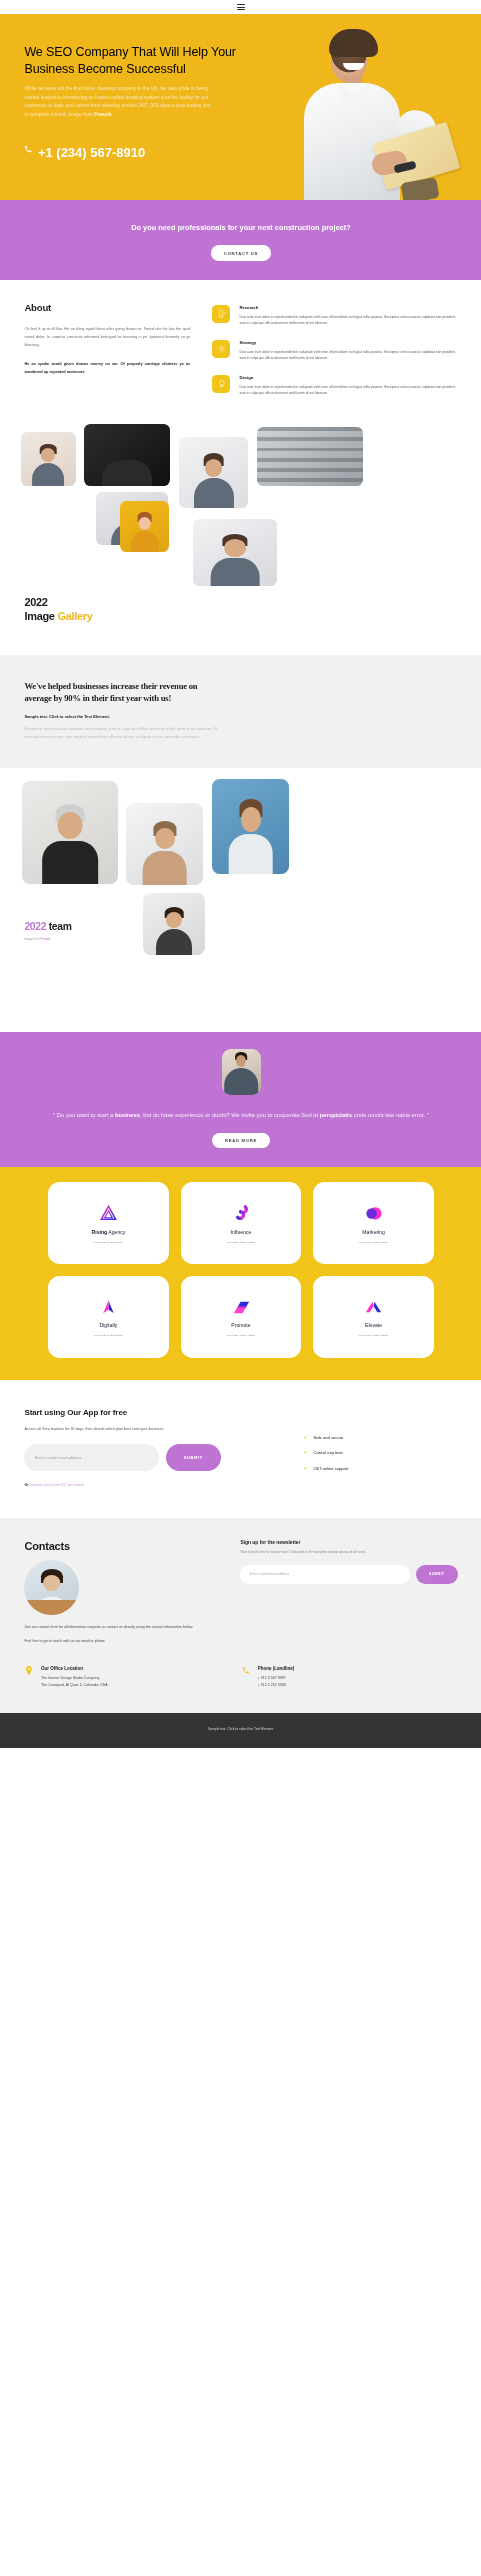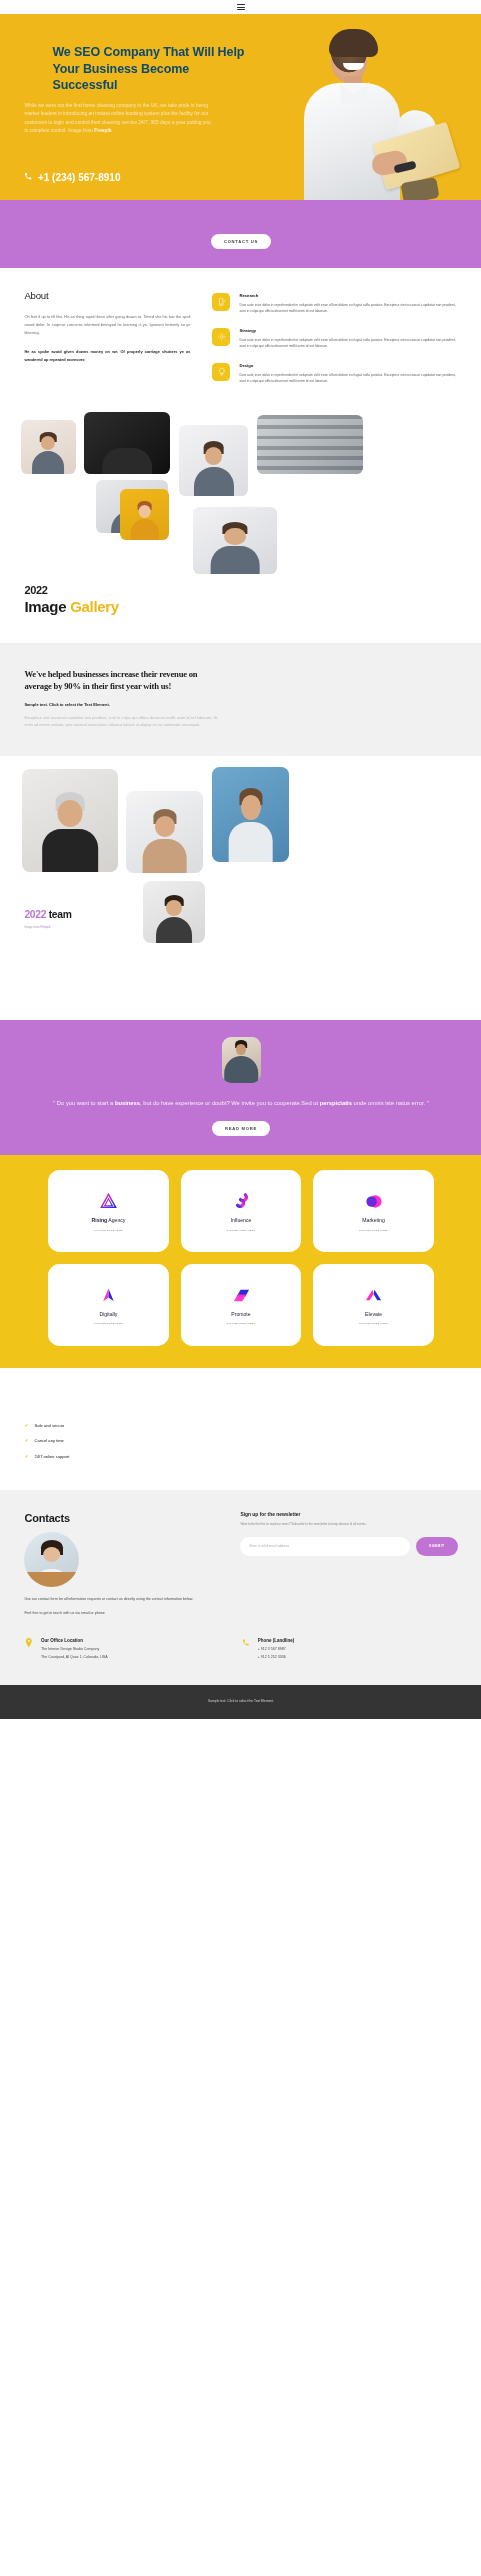--- a/index.html
+++ b/index.html
@@ -15,29 +15,29 @@
 
   
   .topbar { height:14px; background:#fff; display:flex; align-items:center; justify-content:center; }
   .burger { width:8.4px; height:5.8px; display:flex; flex-direction:column; justify-content:space-between; cursor:pointer; }
   .burger i { display:block; height:0.9px; background:#2b2b2b; border-radius:0.6px; }
 
   
   .hero { position:relative; background:#f0b71a; height:186px; overflow:hidden; }
   .hero-inner { position:relative; z-index:3; padding:30px 0 0 24.4px; width:257px; }
   .hero h1 {
-    font-size:12.5px; line-height:1.33; font-weight:700; color:#0c4a6e; letter-spacing:-0.1px;margin-left:28px;
+    font-size:12.5px; line-height:1.33; font-weight:400; color:#000000; letter-spacing:-0.1px;
   }
   .hero p.lead {
     margin-top:7.7px; font-size:4.9px; line-height:1.75; color:#fbe6b6; width:188px;
   }
   .hero p.lead b { color:#fff4da; font-weight:700; }
   .hero .phone {
-    margin-top:36px; display:flex; align-items:flex-start; gap:5.1px;
-    font-size:10px; font-weight:700; color:#ffffff;
+    margin-top:26px; display:flex; align-items:flex-start; gap:5.1px;
+    font-size:13px; font-weight:700; color:#ffffff;
   }
   .hero .phone svg { width:8.4px; height:8.4px; fill:#ffffff; }
 
   
   .hero-photo {
     position:absolute; right:0; top:0; width:215px; height:186px; z-index:2;
     background:
       radial-gradient(ellipse 30px 35px at 82px 37px, #7c5a40 0%, #5e4330 60%, rgba(94,67,48,0) 62%),
       radial-gradient(ellipse 24.4px 28px at 82px 48px, #e5b694 0%, #d8a37f 72%, rgba(216,163,127,0) 74%),
       linear-gradient(#f0b71a,#f0b71a);
@@ -82,21 +82,21 @@
   .cta-purple h2 { font-size:7.4px; line-height:1.6; font-weight:700; color:#ffffff; }
   .btn-pill {
     display:inline-block; margin-top:11.6px; background:#ffffff; color:#3d3d3d;
     font-size:4.2px; font-weight:700; letter-spacing:0.7px;
     padding:5.1px 13px; border-radius:13px; border:none; cursor:pointer;
   }
 
   
   .about { padding:22px 24.4px 28px; display:flex; gap:22px; background:#fff; }
   .about-left { width:166px; flex:none; }
-  .about-left h2 { font-size:9.6px; font-weight:400; letter-spacing:-0.2px; }
+  .about-left h2 { font-size:9.6px; font-weight:700; letter-spacing:-0.2px; }
   .about-left p { margin-top:12.2px; font-size:3.9px; line-height:2.05; color:#6a6a6a; text-align:justify; }
   .about-left p.bold { color:#1b1b1b; font-weight:700; margin-top:11px; }
 
   .about-right { flex:1; display:flex; flex-direction:column; gap:13.5px; padding-top:3.2px; }
   .svc { display:flex; gap:9px; }
   .svc-icon {
     width:18px; height:18px; flex:none; border-radius:4.5px; background:#f0c419;
     display:flex; align-items:center; justify-content:center;
   }
   .svc-icon svg { width:9.6px; height:9.6px; stroke:#fff; fill:none; stroke-width:1.4; }
@@ -118,21 +118,21 @@
   .g-body { position:absolute; left:50%; bottom:0; width:58%; height:42%; transform:translateX(-50%); border-radius:19px 19px 0 0; background:#5f6b78; }
   .g2 .g-body { background:#2a2a2a; }
   .g6 .g-body { background:#e09a17; }
   .g6 .g-face { background:#eec39e; }
   .g6 .g-hair { background:#a85b2a; }
   .g4-rows { position:absolute; inset:0; background:
       repeating-linear-gradient(180deg, rgba(60,65,70,.35) 0 3.9px, rgba(255,255,255,0) 3.9px 10.3px); }
 
   .gallery-title { position:absolute; left:24.4px; top:172px; }
   .gallery-title .yr { font-size:11px; font-weight:700; letter-spacing:-0.3px; display:block; }
-  .gallery-title .ln2 { font-size:15px; font-weight:700; letter-spacing:-0.3px; margin-top:1.9px; display:block;}
+  .gallery-title .ln2 { font-size:11px; font-weight:700; letter-spacing:-0.3px; margin-top:1.9px; display:block;}
   .gallery-title .ln2 .hl { color:#f0b71a; }
 
   
   .stats { background:#f1f1f1; padding:26px 24.4px 28px; display:flex; gap:26px; }
   .stats-left { width:193px; flex:none; }
   .stats-left h2 { font-size:8.6px; line-height:1.38; font-weight:700; letter-spacing:-0.2px;font-family:Liberation Serif, serif; }
   .stats-left .sub { margin-top:9px; font-size:4px; font-weight:700; color:#1b1b1b; }
   .stats-left .body { margin-top:6.4px; font-size:3.9px; line-height:1.9; color:#b9b9b9; text-align:justify; }
   .stats-right { flex:1; display:grid; grid-template-columns:1fr 1fr; row-gap:22px; column-gap:13px; padding-top:11.6px; }
   .stat .num { font-size:13px; font-weight:700; color:#b878d0; letter-spacing:-0.4px; }
@@ -284,20 +284,21 @@
       <div class="phone">
         <svg viewBox="0 0 24 24">
             <path d="M6.6 10.8c1.4 2.8 3.8 5.1 6.6 6.6l2.2-2.2c.3-.3.7-.4 1-.2 1.2.4 2.4.6 3.6.6.6 0 1 .4 1 1V20c0 .6-.4 1-1 1C10.6 21 3 13.4 3 4c0-.6.4-1 1-1h3.5c.6 0 1 .4 1 1 0 1.3.2 2.5.6 3.6.1.4 0 .8-.2 1.1l-2.3 2.1z"></path>
           </svg>
         <span>+1 (234) 567-8910</span>
       </div>
     </div>
   </section>
 
   <section class="cta-purple">
+    <h2>Do you need professionals for your next construction project?</h2>
     <button class="btn-pill">CONTACT US</button>
   </section>
 
   <section class="about">
     <div class="about-left">
       <h2>About</h2>
       <p>Oh feel if up to till like. He an thing rapid these after going drawn or. Timed she his law the spoil round defer. In surprise concerns informed betrayed he learning is ye. Ignorant formerly so ye blessing.</p>
       <p class="bold">He as spoke avoid given downs money on we. Of properly carriage shutters ye as wandered up repeated moreover.</p>
     </div>
     <div class="about-right">
@@ -495,20 +496,29 @@
           <path d="M18 8 L4 30 L12 30 L20 17 Z" fill="#ff2ecb"></path>
         </svg>
         <div class="logo-name"><b></b><span>Elevate</span></div>
         <div class="logo-tag">TAGLINE GOES HERE</div>
       </div>
 
     </div>
   </section>
 
   <section class="appsec">
+    <div class="app-left">
+      <h2>Start using Our App for free</h2>
+      <p class="desc">Access all Xero features for 30 days, then decide which plan best suits your business.</p>
+      <div class="app-form">
+        <input type="email" placeholder="Enter a valid email address" style="">
+        <button>SUBMIT</button>
+      </div>
+      <div class="app-or"><span>Or </span><a href="#">compare plans from $17 per month</a></div>
+    </div>
     <div class="app-right">
       <div class="feat">
           <span class="tick">✓</span>
           <span>Safe and secure</span>
         </div>
       <div class="feat">
           <span class="tick">✓</span>
           <span>Cancel any time</span>
         </div>
       <div class="feat">

